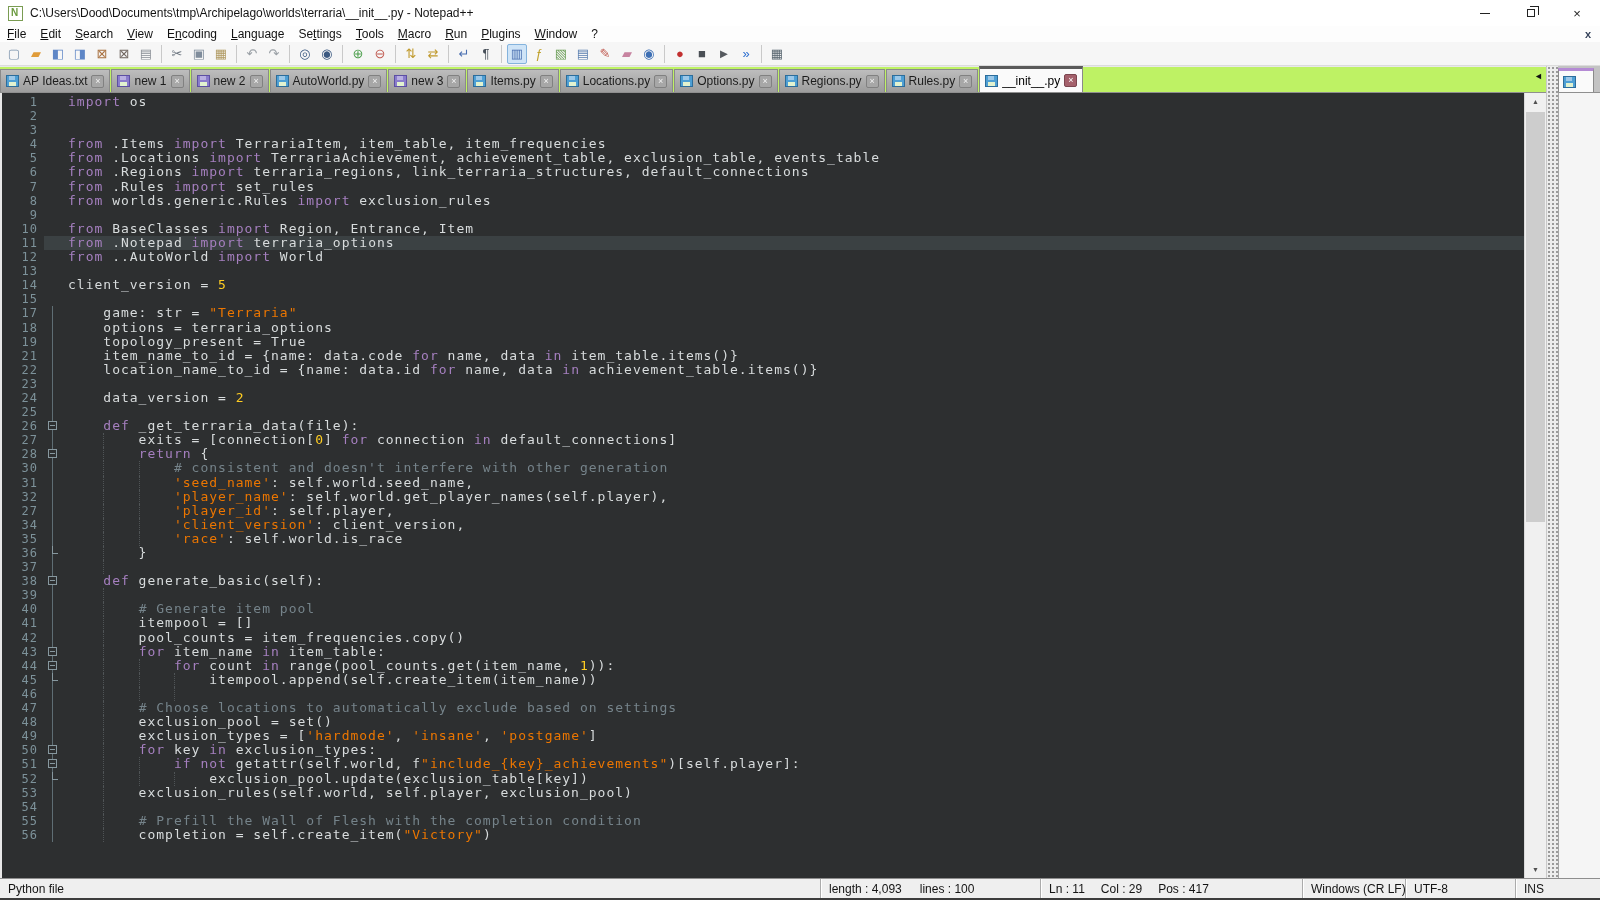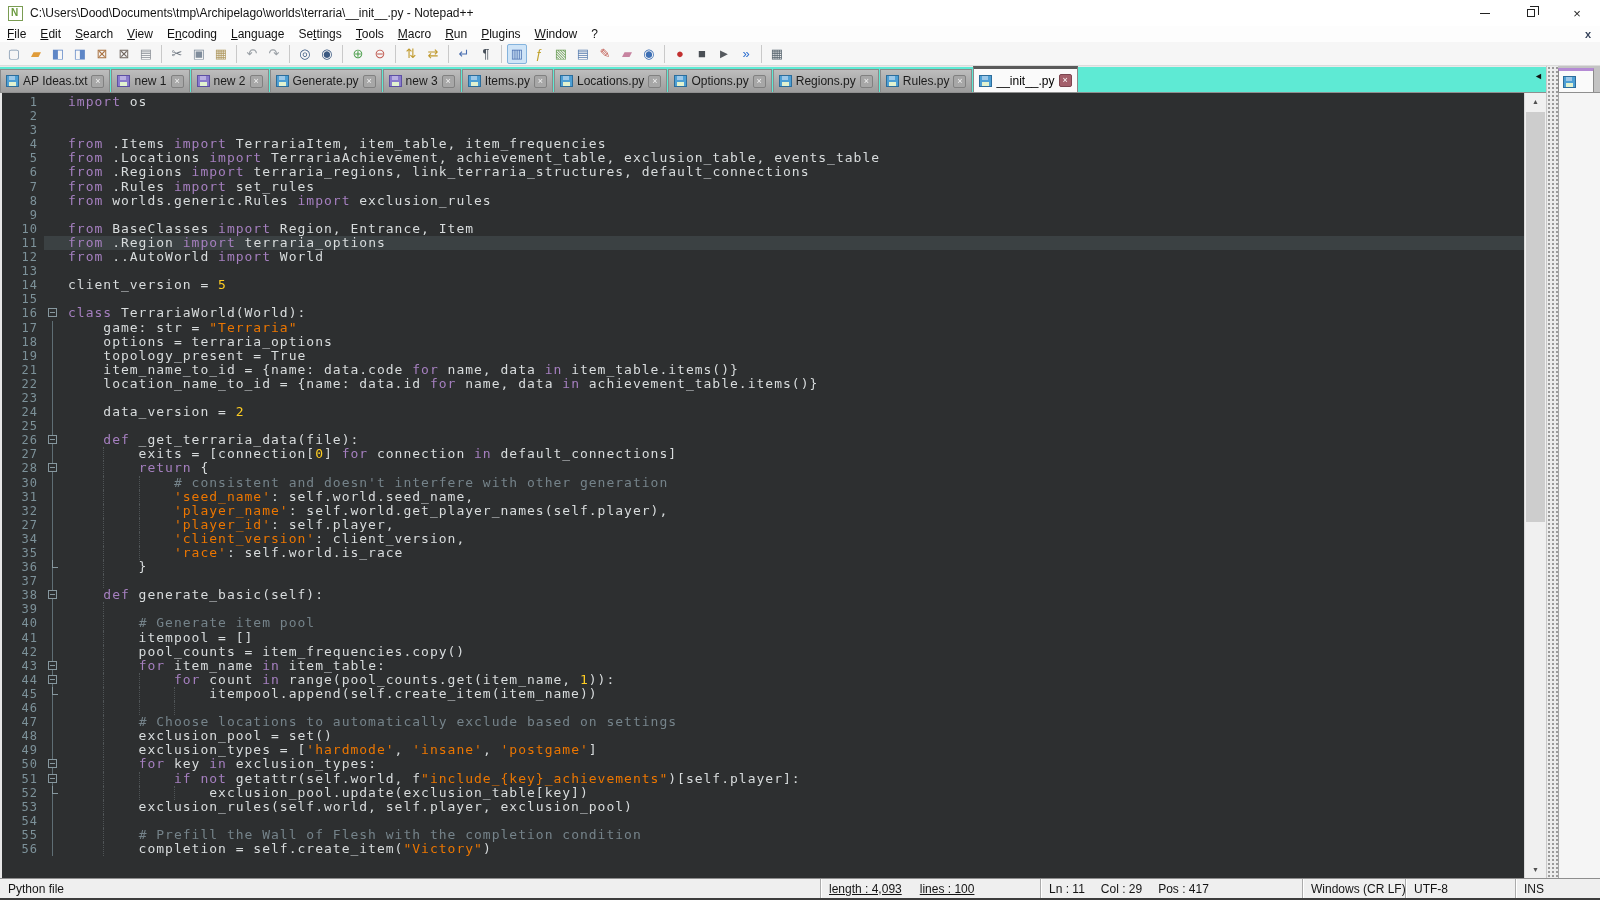--- a/index.html
+++ b/index.html
@@ -20,21 +20,21 @@
   .menu-item{padding:0 7px;height:16px;line-height:16px;white-space:nowrap;}
   .menubar-x{margin-left:auto;padding:0 9px;font-size:11px;color:#37445c;font-weight:bold;}
   
   .toolbar{height:24px;background:#f6f6f6;border-bottom:1px solid #dcdcdc;display:flex;align-items:center;padding-left:3px;flex:none;}
   .tb-icon{width:20px;height:20px;margin:0 1px;display:flex;align-items:center;justify-content:center;font-size:13px;border:1px solid transparent;border-radius:2px;}
   .tb-icon.pressed{background:#cfe4f7;border-color:#84b3dd;}
   .tb-sep{width:1px;height:18px;background:#c9c9c9;margin:0 4px;flex:none;}
   
   .row-wrap{flex:1;display:flex;min-height:0;}
   .left-col{flex:1;display:flex;flex-direction:column;min-width:0;}
-  .tabbar{height:26px;background:#5eead4;display:flex;align-items:flex-end;flex:none;position:relative;border-top:1px solid #e9e9e9;}
+  .tabbar{height:26px;background:#bef264;display:flex;align-items:flex-end;flex:none;position:relative;border-top:1px solid #e9e9e9;}
   .tab{display:flex;align-items:center;gap:4px;padding:0 5px;height:23px;background:linear-gradient(#bdbdbd,#9d9d9d);border:1px solid #8a8a8a;border-bottom:none;font-size:12px;color:#1c1c1c;margin-right:1px;white-space:nowrap;}
   .tab.active{height:26px;background:#fafafa;border-top:3px solid #5a5a5a;color:#000;}
   .tab-close{width:13px;height:13px;background:#a7a7a7;border:1px solid #818181;color:#f2f2f2;font-size:9px;line-height:11px;text-align:center;border-radius:2px;}
   .tab.active .tab-close{background:var(--active_tab_close);border-color:#7c4650;color:#fff;}
   .floppy{width:13px;height:12px;background:#4e9fd4;border:1px solid #2d6d9b;position:relative;flex:none;}
   .floppy::before{content:"";position:absolute;left:2px;right:3px;top:0;height:4px;background:#9cc8e8;}
   .floppy::after{content:"";position:absolute;left:2px;right:2px;bottom:0;height:4px;background:#e2f2cf;}
   .floppy.modified{background:#8a7ccc;border-color:#5d50a3;}
   .floppy.modified::before{background:#b9b0e2;}
   .tab-scroll{position:absolute;right:3px;top:4px;font-size:9px;color:#111;}
@@ -67,21 +67,21 @@
   .splitter{width:12px;flex:none;background:#ededed;background-image:radial-gradient(#9a9a9a 1px,transparent 1px);background-size:4px 4px;border-left:1px solid #c9c9c9;}
   .right-panel{width:42px;flex:none;display:flex;flex-direction:column;background:#c3c3c3;}
   .rp-tab{height:26px;display:flex;align-items:flex-end;}
   .rp-tab-inner{width:36px;height:24px;background:#fafafa;border:1px solid #8a8a8a;border-bottom:none;border-top:3px solid #b48ad4;display:flex;align-items:center;padding-left:4px;}
   .rp-body{flex:1;background:#f5f5f5;border-left:1px solid #a5a5a5;border-top:1px solid #8f8f8f;}
   
   .statusbar{height:20px;background:#efefef;border-top:1px solid #8e8e8e;display:flex;align-items:center;font-size:12px;color:#141414;flex:none;}
   .sb-field{height:100%;display:flex;align-items:center;padding-left:8px;white-space:nowrap;overflow:hidden;}
   .sb-sep{border-left:1px solid #ababab;box-shadow:inset 1px 0 #ffffff;}
   .sb-doctype{flex:1;}
-  .sb-size{width:220px;gap:18px;text-decoration:underline;}
+  .sb-size{width:220px;gap:18px;}
   .sb-pos{width:262px;gap:16px;}
   .sb-eol{width:103px;}
   .sb-enc{width:110px;}
   .sb-ins{width:85px;}
   .bottom-strip{height:2px;background:#3c3c3c;flex:none;}
 </style>
 </head>
 <body>
 
 <div class="app">
@@ -177,21 +177,21 @@
             <span>new 1</span>
             <span class="tab-close">×</span>
           </div>
           <div class="tab">
             <span class="floppy modified"></span>
             <span>new 2</span>
             <span class="tab-close">×</span>
           </div>
           <div class="tab">
             <span class="floppy"></span>
-            <span>Generate.py</span>
+            <span>AutoWorld.py</span>
             <span class="tab-close">×</span>
           </div>
           <div class="tab">
             <span class="floppy modified"></span>
             <span>new 3</span>
             <span class="tab-close">×</span>
           </div>
           <div class="tab">
             <span class="floppy"></span>
             <span>Items.py</span>
@@ -293,21 +293,21 @@
               <div class="num">10</div>
               <div class="rest">
                 <div class="fold"></div>
                 <div class="code"><span class="tok k">from</span><span class="tok d"> BaseClasses </span><span class="tok k">import</span><span class="tok d"> Region, Entrance, Item</span></div>
               </div>
             </div>
             <div class="ln-row cur">
               <div class="num">11</div>
               <div class="rest">
                 <div class="fold"></div>
-                <div class="code"><span class="tok k">from</span><span class="tok d"> .Region </span><span class="tok k">import</span><span class="tok d"> terraria_options</span></div>
+                <div class="code"><span class="tok k">from</span><span class="tok d"> .Notepad </span><span class="tok k">import</span><span class="tok d"> terraria_options</span></div>
               </div>
             </div>
             <div class="ln-row">
               <div class="num">12</div>
               <div class="rest">
                 <div class="fold"></div>
                 <div class="code"><span class="tok k">from</span><span class="tok d"> ..AutoWorld </span><span class="tok k">import</span><span class="tok d"> World</span></div>
               </div>
             </div>
             <div class="ln-row">
@@ -322,29 +322,20 @@
               <div class="rest">
                 <div class="fold"></div>
                 <div class="code"><span class="tok d">client_version = </span><span class="tok n">5</span></div>
               </div>
             </div>
             <div class="ln-row">
               <div class="num">15</div>
               <div class="rest">
                 <div class="fold"></div>
                 <div class="code"></div>
-              </div>
-            </div>
-            <div class="ln-row">
-              <div class="num">16</div>
-              <div class="rest">
-                <div class="fold">
-                  <span class="fbox"></span>
-                </div>
-                <div class="code"><span class="tok k">class</span><span class="tok d"> TerrariaWorld(World):</span></div>
               </div>
             </div>
             <div class="ln-row">
               <div class="num">17</div>
               <div class="rest">
                 <div class="fold fline"></div>
                 <div class="code"><span class="tok d">    game: str = </span><span class="tok s">"Terraria"</span></div>
               </div>
             </div>
             <div class="ln-row">

